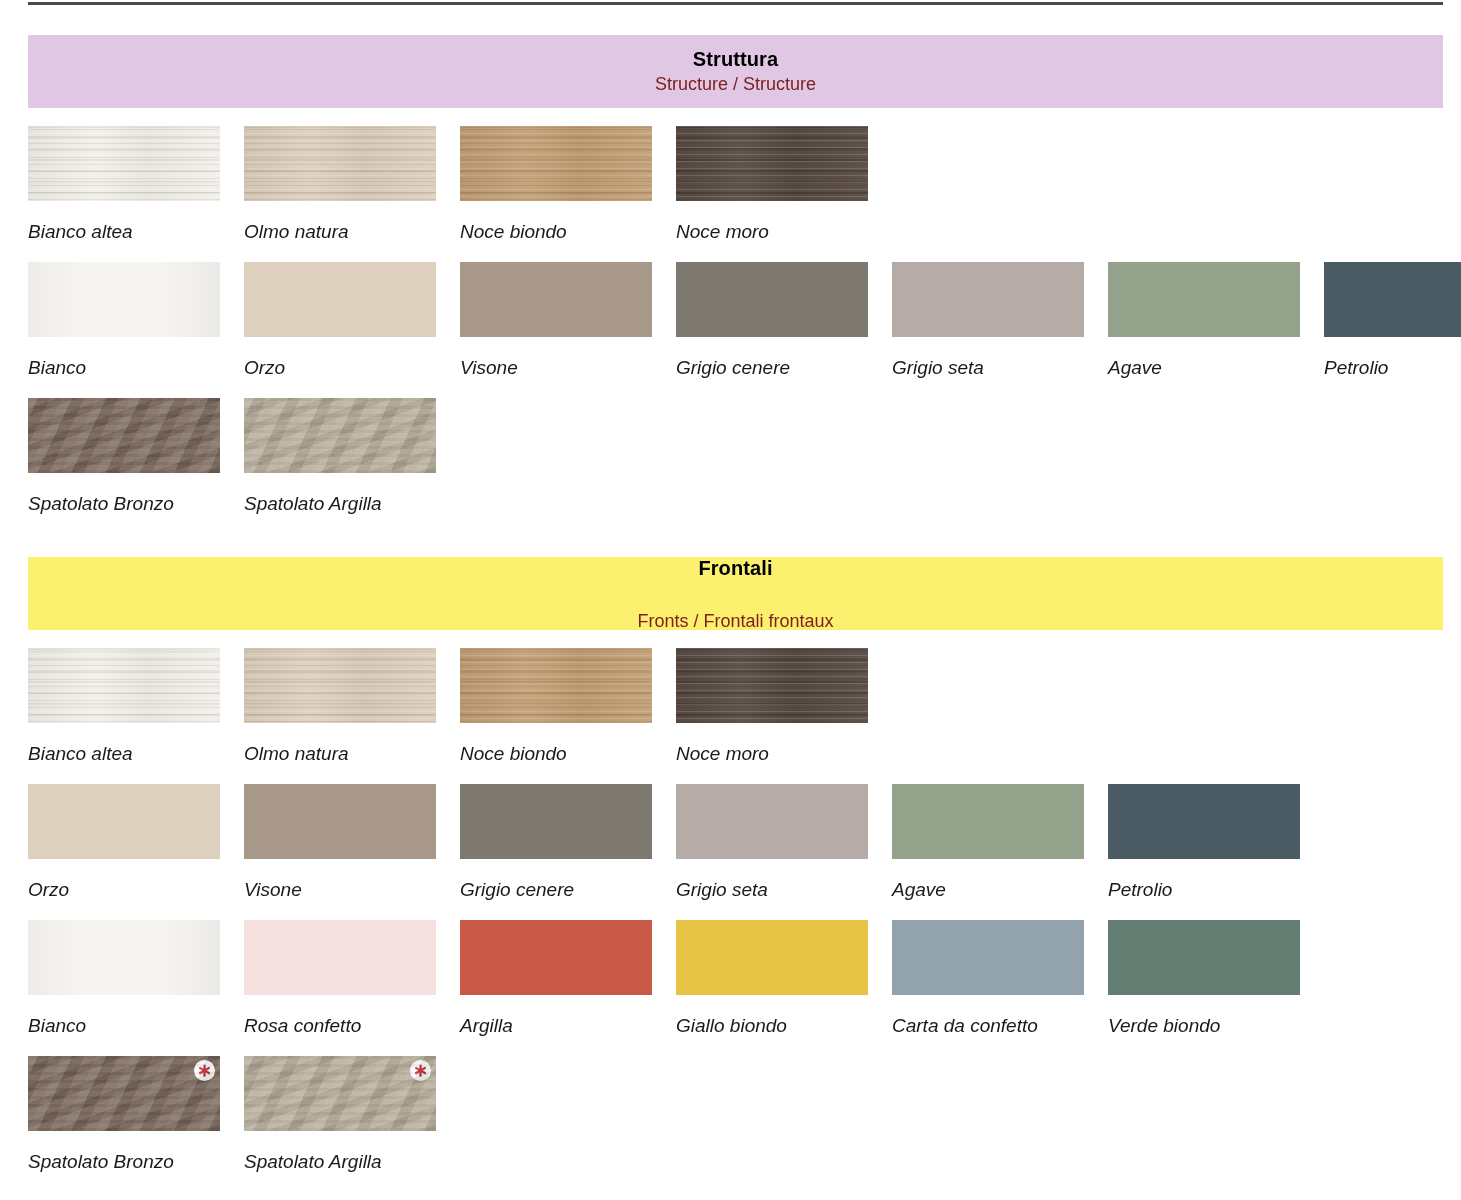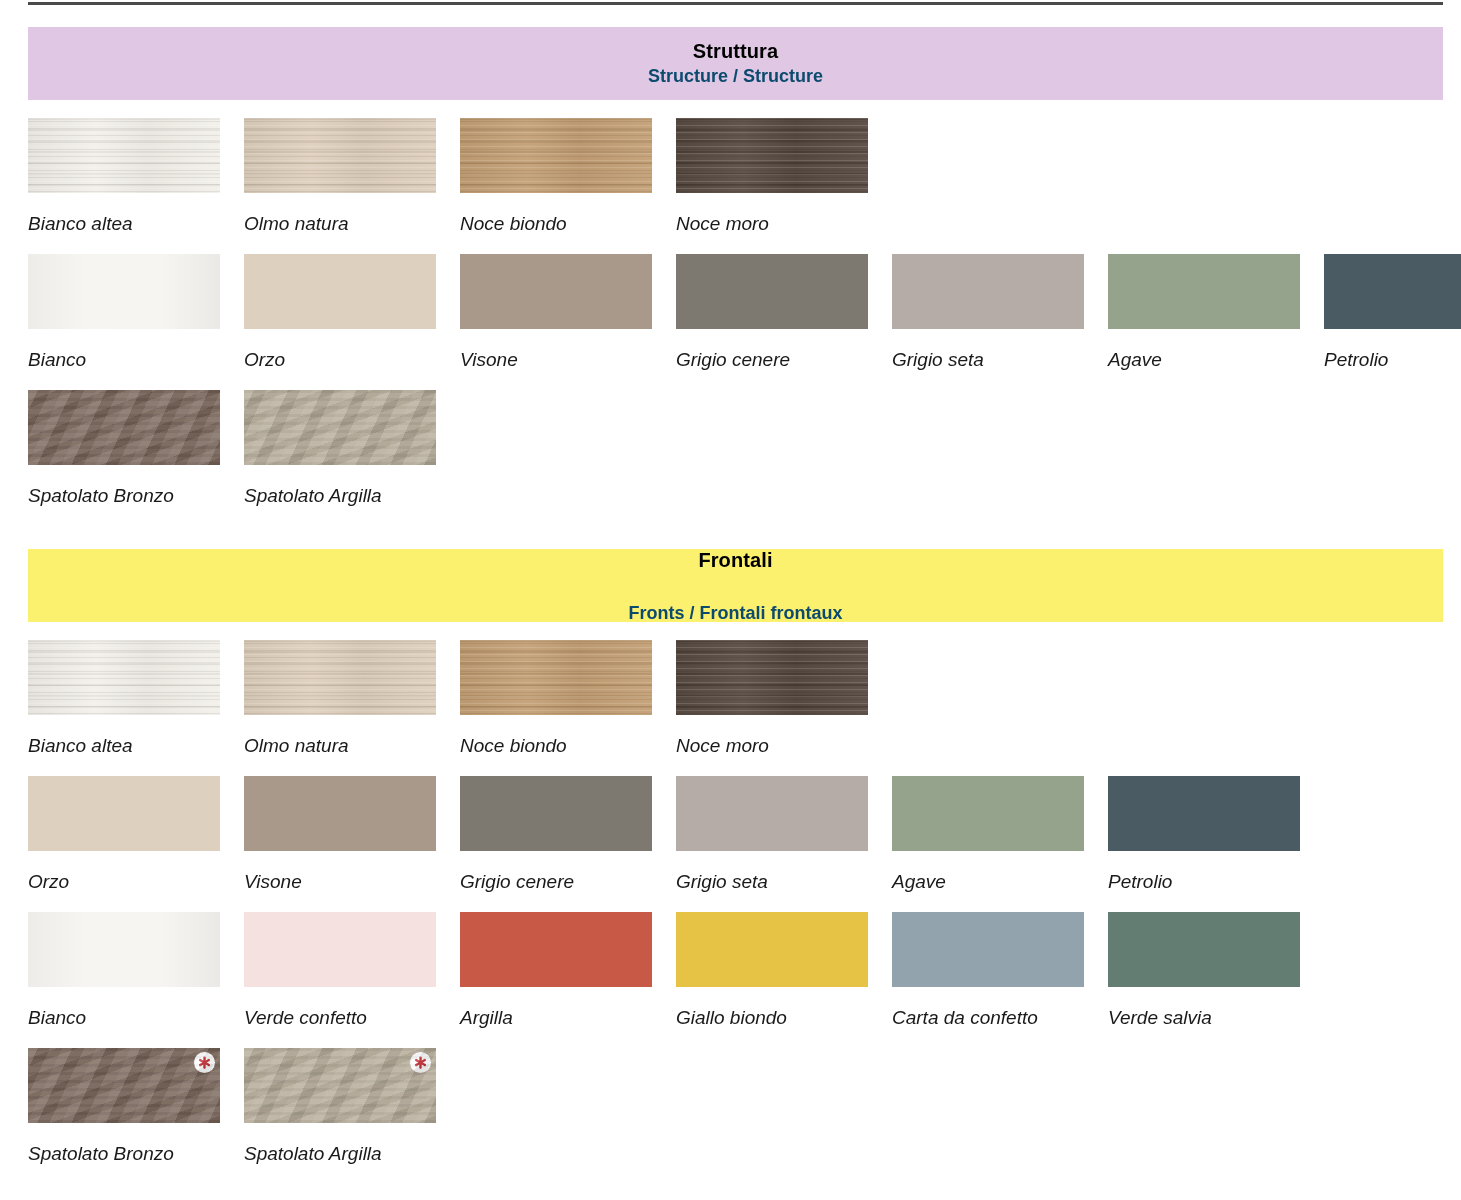--- a/index.html
+++ b/index.html
@@ -21,21 +21,21 @@
     position: absolute;
     left: 28px;
     top: 2px;
     width: 1415px;
     height: 3px;
     background: #4a4a4a;
   }
   .content {
     position: absolute;
     left: 0;
-    top: 5px;
+    top: 13px;
     width: 1461px;
   }
 
   
   .section-band {
     margin: 0 18px 0 28px;
     height: 73px;
     display: flex;
     flex-direction: column;
     align-items: center;
@@ -44,22 +44,22 @@
   }
   .band-title {
     font-size: 20px;
     font-weight: bold;
     color: #000000;
     line-height: 1.15;
     letter-spacing: 0.1px;
   }
   .band-sub {
     font-size: 18px;
-    font-weight: bold;
-    color: #0c4a6e;
+    font-weight: normal;
+    color: #7f1d1d;
     line-height: 1.3;
     margin-top: 2px;
   }
 
   
   .swatch-row {
     display: flex;
     padding-left: 28px;
     margin-top: 18px;
     margin-bottom: 0;
@@ -271,37 +271,37 @@
           <div class="swatch-label">Petrolio</div>
         </div>
       </div>
       <div class="swatch-row">
         <div class="swatch-cell">
           <div class="swatch-chip tex-gloss" style="background: rgb(245, 244, 240);"></div>
           <div class="swatch-label">Bianco</div>
         </div>
         <div class="swatch-cell">
           <div class="swatch-chip " style="background: rgb(245, 226, 224);"></div>
-          <div class="swatch-label">Verde confetto</div>
+          <div class="swatch-label">Rosa confetto</div>
         </div>
         <div class="swatch-cell">
           <div class="swatch-chip " style="background: rgb(199, 89, 70);"></div>
           <div class="swatch-label">Argilla</div>
         </div>
         <div class="swatch-cell">
           <div class="swatch-chip " style="background: rgb(230, 195, 68);"></div>
           <div class="swatch-label">Giallo biondo</div>
         </div>
         <div class="swatch-cell">
           <div class="swatch-chip " style="background: rgb(147, 163, 174);"></div>
           <div class="swatch-label">Carta da confetto</div>
         </div>
         <div class="swatch-cell">
           <div class="swatch-chip " style="background: rgb(99, 125, 114);"></div>
-          <div class="swatch-label">Verde salvia</div>
+          <div class="swatch-label">Verde biondo</div>
         </div>
       </div>
       <div class="swatch-row">
         <div class="swatch-cell">
           <div class="swatch-chip tex-spatolato" style="background: rgb(120, 100, 88);">
             <span class="chip-badge" style="background: rgb(255, 255, 255);">
               <svg width="15" height="15" viewBox="0 0 24 24" aria-hidden="true">
                 <g fill="#c1272d">
                   <rect x="10.1" y="2.2" width="3.8" height="19.6" rx="1.6"></rect>
                   <rect x="10.1" y="2.2" width="3.8" height="19.6" rx="1.6" transform="rotate(60 12 12)"></rect>

